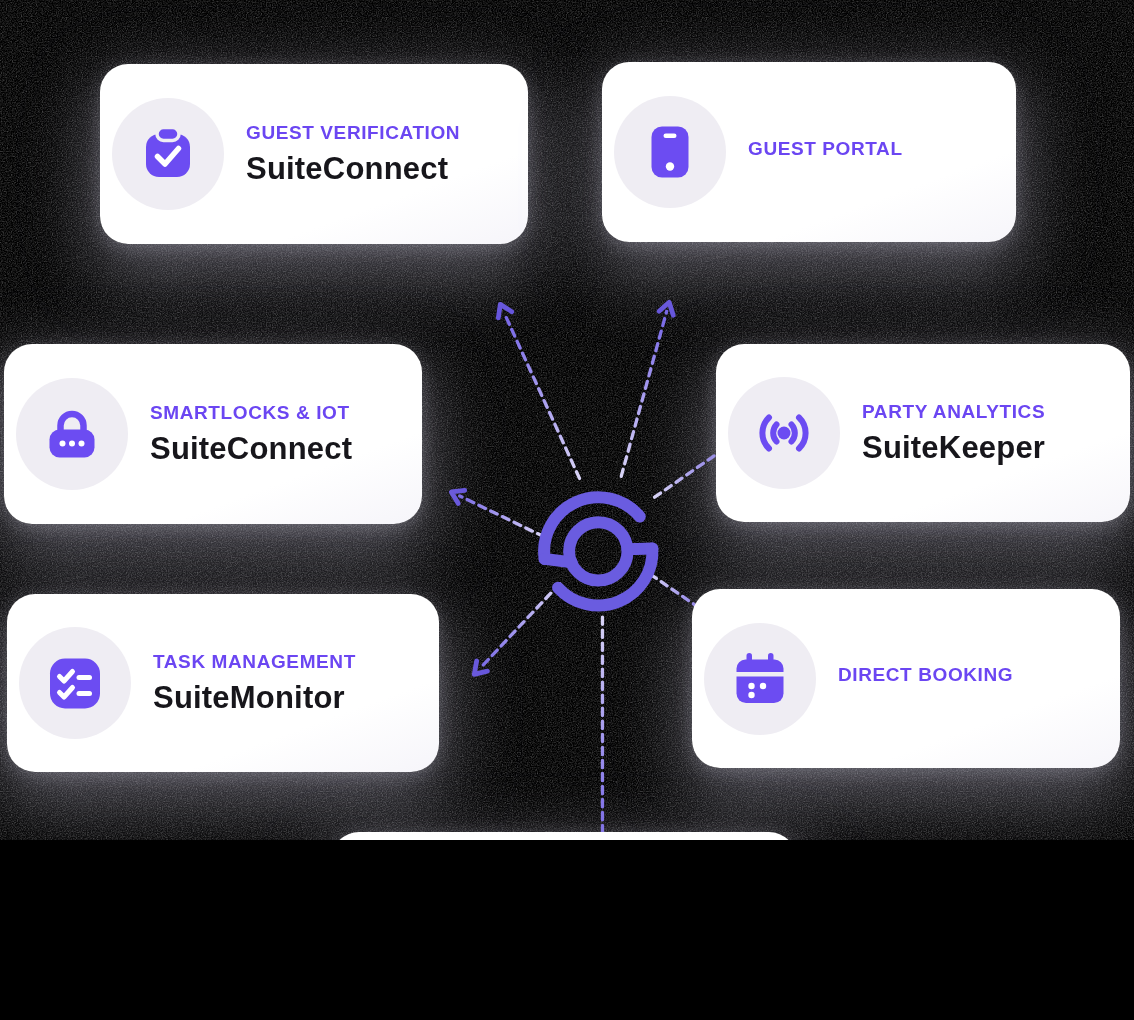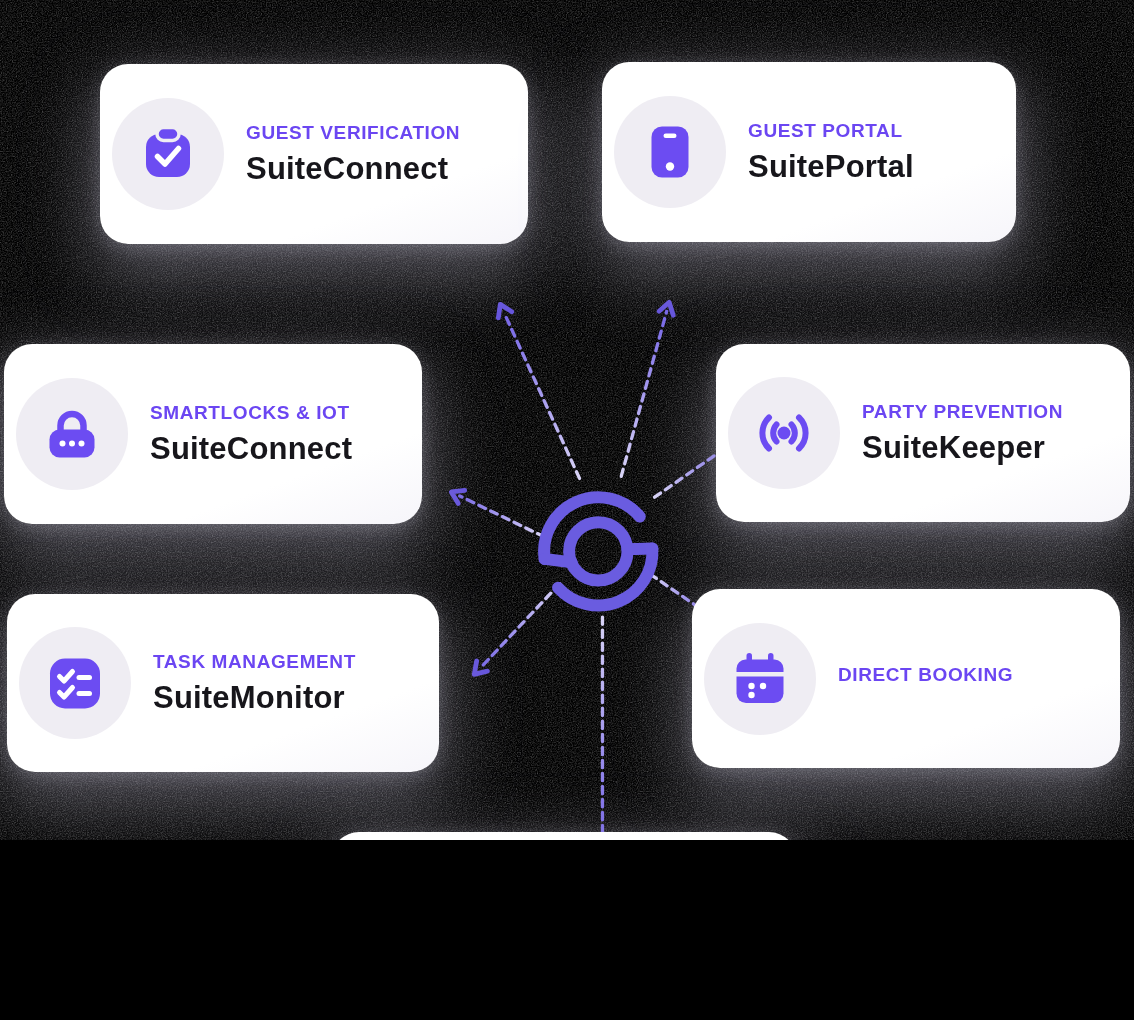--- a/index.html
+++ b/index.html
@@ -120,21 +120,20 @@
   <div class="card" style="left:602px;top:62px;width:414px;height:180px;border-radius:27px;">
     <div class="icon-circle">
       <svg viewBox="0 0 56 56">
         <rect x="9.5" y="2.5" width="37" height="51" rx="10.5" class="pf"></rect>
         <rect x="21.5" y="9.5" width="13" height="4.5" rx="2.25" fill="#fff"></rect>
         <circle cx="28" cy="42.5" r="4.2" fill="#fff"></circle>
       </svg>
     </div>
     <div class="card-text">
       <div class="card-label">GUEST PORTAL</div>
-      <div class="card-title">SuitePortal</div>
     </div>
   </div>
 
   <div class="card" style="left:4px;top:344px;width:418px;height:180px;">
     <div class="icon-circle">
       <svg viewBox="0 0 56 56">
         <path d="M16.5 25 v-5.5 a11.5 11.5 0 0 1 23 0 V25" class="ps" style="stroke-width:6.5"></path>
         <rect x="5.5" y="23.5" width="45" height="28" rx="10" class="pf"></rect>
         <circle cx="18.5" cy="37.5" r="3" fill="#fff"></circle>
         <circle cx="28" cy="37.5" r="3" fill="#fff"></circle>
@@ -151,21 +150,21 @@
     <div class="icon-circle">
       <svg viewBox="0 0 56 56">
         <circle cx="28" cy="28" r="6.5" class="pf"></circle>
         <path d="M20.5 19.5 a12.5 12.5 0 0 0 0 17" class="ps" style="stroke-width:6"></path>
         <path d="M35.5 19.5 a12.5 12.5 0 0 1 0 17" class="ps" style="stroke-width:6"></path>
         <path d="M13 12.5 a21.5 21.5 0 0 0 0 31" class="ps" style="stroke-width:6"></path>
         <path d="M43 12.5 a21.5 21.5 0 0 1 0 31" class="ps" style="stroke-width:6"></path>
       </svg>
     </div>
     <div class="card-text">
-      <div class="card-label">PARTY PREVENTION</div>
+      <div class="card-label">PARTY ANALYTICS</div>
       <div class="card-title">SuiteKeeper</div>
     </div>
   </div>
 
   <div class="card" style="left:7px;top:594px;width:432px;height:178px;">
     <div class="icon-circle">
       <svg viewBox="0 0 56 56">
         <rect x="3" y="3.5" width="50" height="50" rx="15" class="pf"></rect>
         <path d="M12.5 21.5 l4.5 4.5 l8.5 -9.5" class="ws" style="stroke-width:5"></path>
         <rect x="29.5" y="20" width="15.5" height="5" rx="2.5" fill="#fff"></rect>

